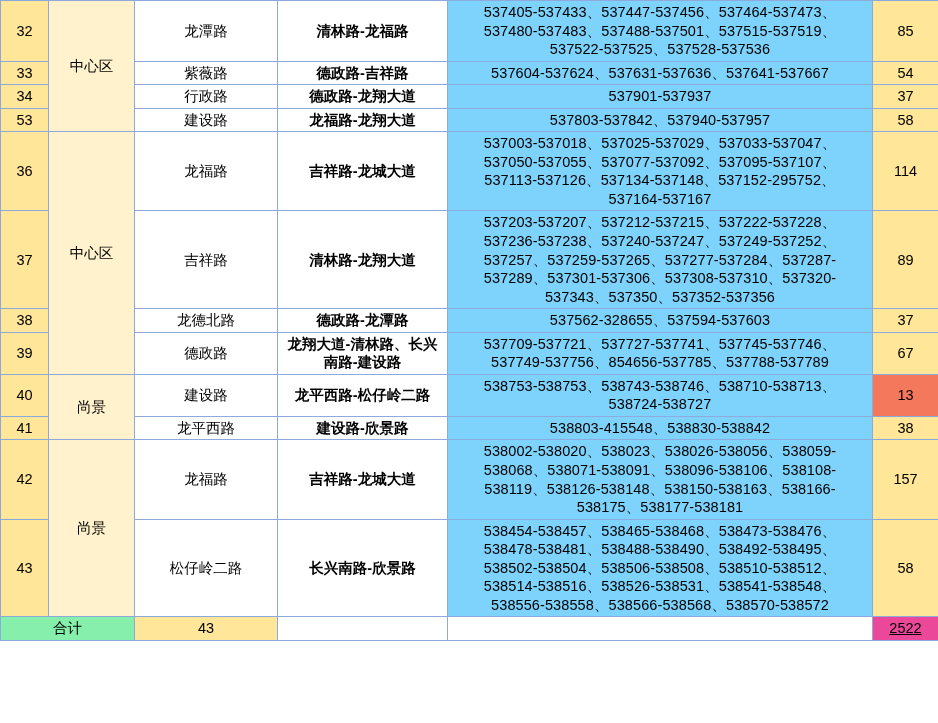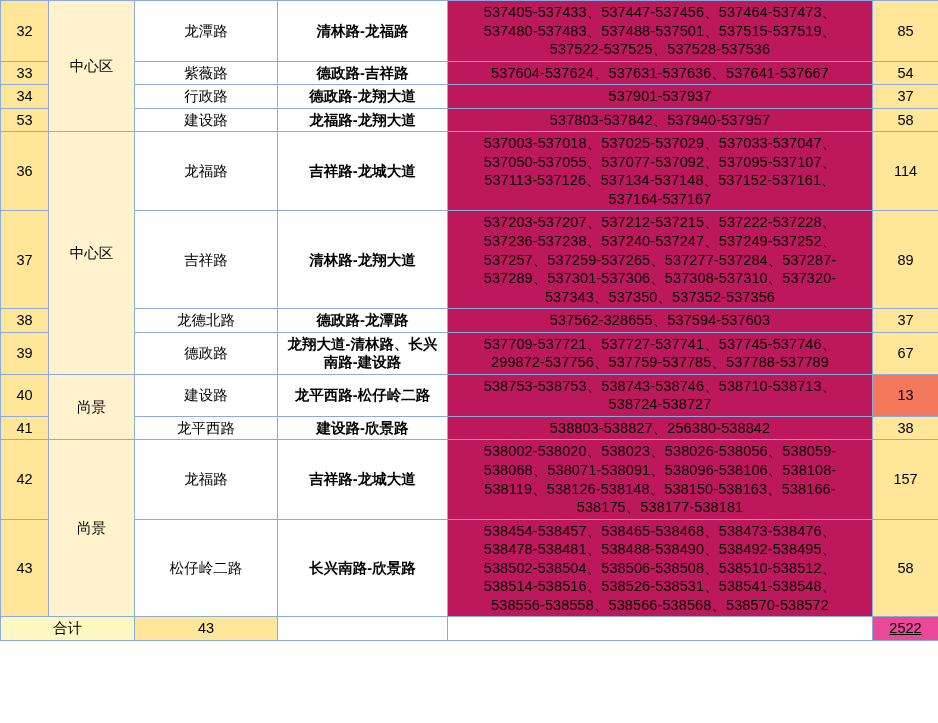--- a/index.html
+++ b/index.html
@@ -44,34 +44,34 @@
     margin-left: 34px;
   }
   td.road {
     background: #ffffff;
   }
   td.range {
     background: #ffffff;
     font-weight: bold;
   }
   td.nums {
-    background: #be185d;
+    background: #7dd3fc;
     text-align: center;
     font-size: 14px;
     letter-spacing: 0.1px;
   }
   td.count {
     background: #ffe699;
     font-size: 15px;
   }
   td.count.alert {
     background: #f4785c;
   }
   td.total-label {
-    background: #fef9c3;
+    background: #86efac;
     font-size: 15px;
   }
   td.total-value {
     background: #ffe699;
     font-size: 15px;
   }
   td.total-blank {
     background: #ffffff;
   }
   td.total-sum {
@@ -151,21 +151,21 @@
 
     <tr>
       <td class="idx">36</td>
       <td class="area" rowspan="4">中心区</td>
       <td class="road">龙福路</td>
       <td class="range">吉祥路-龙城大道</td>
       <td class="nums">
         <div class="nums-lines">
           <span>537003-537018、537025-537029、537033-537047、</span>
           <span>537050-537055、537077-537092、537095-537107、</span>
-          <span>537113-537126、537134-537148、537152-537161、</span>
+          <span>537113-537126、537134-537148、537152-295752、</span>
           <span>537164-537167</span>
         </div>
       </td>
       <td class="count">114</td>
     </tr>
 
     <tr>
       <td class="idx">37</td>
       <td class="road">吉祥路</td>
       <td class="range">清林路-龙翔大道</td>
@@ -193,21 +193,21 @@
       <td class="count">37</td>
     </tr>
 
     <tr>
       <td class="idx">39</td>
       <td class="road">德政路</td>
       <td class="range">龙翔大道-清林路、长兴南路-建设路</td>
       <td class="nums">
         <div class="nums-lines">
           <span>537709-537721、537727-537741、537745-537746、</span>
-          <span>299872-537756、537759-537785、537788-537789</span>
+          <span>537749-537756、854656-537785、537788-537789</span>
         </div>
       </td>
       <td class="count">67</td>
     </tr>
 
     <tr>
       <td class="idx">40</td>
       <td class="area" rowspan="2">尚景</td>
       <td class="road">建设路</td>
       <td class="range">龙平西路-松仔岭二路</td>
@@ -219,21 +219,21 @@
       </td>
       <td class="count alert">13</td>
     </tr>
 
     <tr>
       <td class="idx">41</td>
       <td class="road">龙平西路</td>
       <td class="range">建设路-欣景路</td>
       <td class="nums">
         <div class="nums-lines">
-          <span>538803-538827、256380-538842</span>
+          <span>538803-415548、538830-538842</span>
         </div>
       </td>
       <td class="count">38</td>
     </tr>
 
     <tr>
       <td class="idx">42</td>
       <td class="area" rowspan="2">尚景</td>
       <td class="road">龙福路</td>
       <td class="range">吉祥路-龙城大道</td>

